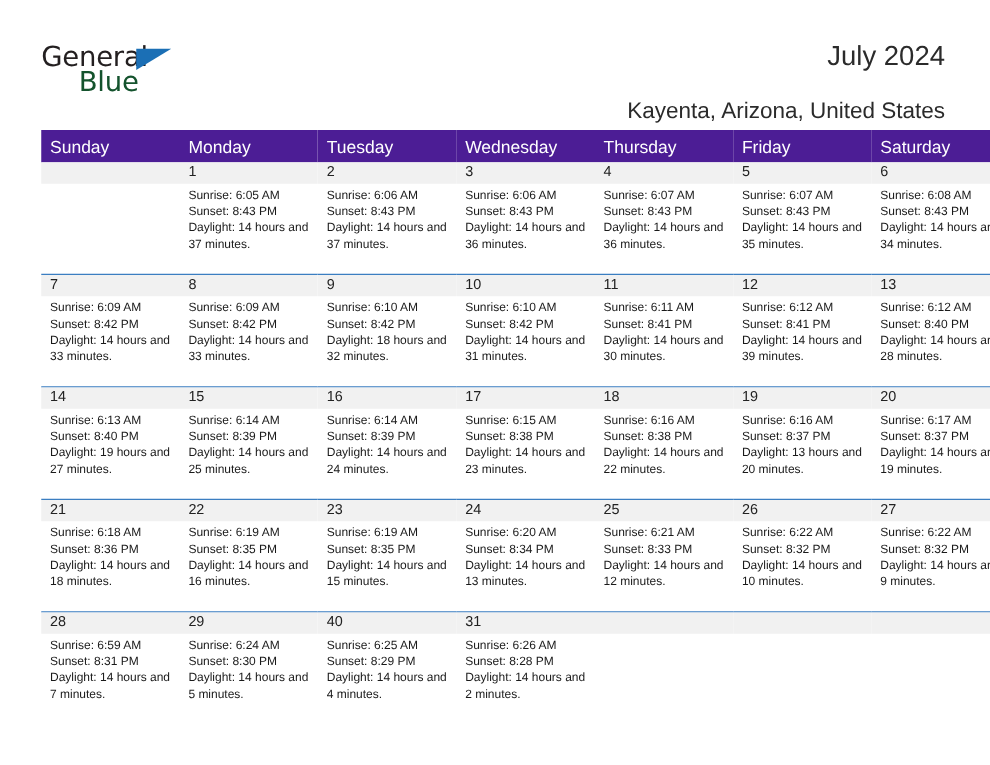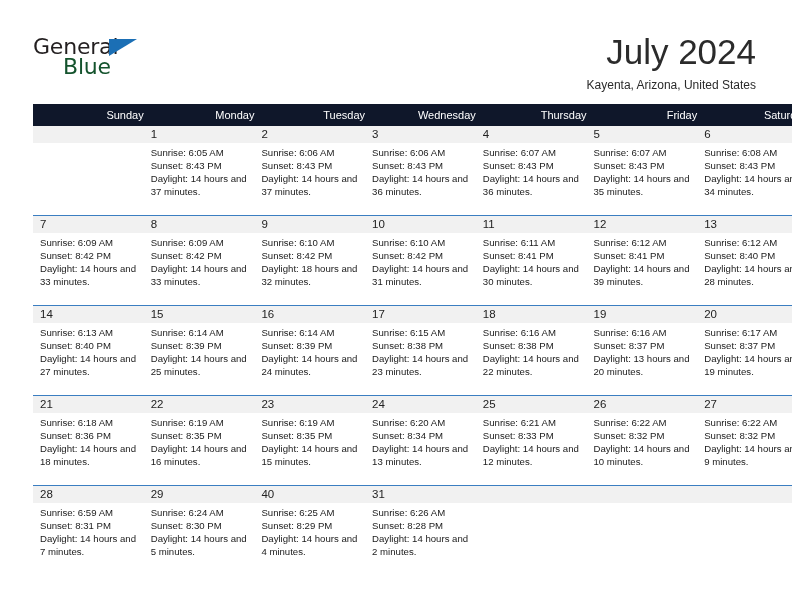--- a/index.html
+++ b/index.html
@@ -60,51 +60,51 @@
     top: 20px;
     font-size: 22px;
     letter-spacing: -0.2px;
     color: #14532d;
     font-family: "DejaVu Sans", sans-serif;
   }
   .title {
     position: absolute;
     right: 36px;
     top: 32px;
-    font-size: 35px;
+    font-size: 22px;
     color: #2b2b2b;
     font-weight: normal;
     text-align: right;
     white-space: nowrap;
   }
   .subtitle {
     position: absolute;
     right: 36px;
     top: 78px;
-    font-size: 12px;
+    font-size: 18px;
     color: #2b2b2b;
     text-align: center;
     white-space: nowrap;
   }
 
   
   .calendar {
     position: absolute;
     left: 33px;
     top: 104px;
     width: 726px;
     border-collapse: collapse;
     table-layout: fixed;
   }
   .calendar th {
-    background: #0f172a;
+    background: #4c1d95;
     color: #ffffff;
-    font-size: 11px;
+    font-size: 14px;
     font-weight: normal;
-    text-align: right;
+    text-align: left;
     padding: 5px 0 5px 7px;
     height: 11px;
     border: none;
     width: 103.71px;
   }
   .week-row td {
     vertical-align: top;
     padding: 0;
     border: none;
     border-top: 1px solid #3b7ec1;
@@ -310,21 +310,21 @@
             </div>
           </td>
         </tr>
         <tr class="week-row">
           <td>
             <div class="cell-inner">
               <div class="daynum-band">14</div>
               <div class="detail">
                 <div>Sunrise: 6:13 AM</div>
                 <div>Sunset: 8:40 PM</div>
-                <div class="daylight-line">Daylight: 14 hours and 27 minutes.</div>
+                <div class="daylight-line">Daylight: 19 hours and 27 minutes.</div>
               </div>
             </div>
           </td>
           <td>
             <div class="cell-inner">
               <div class="daynum-band">15</div>
               <div class="detail">
                 <div>Sunrise: 6:14 AM</div>
                 <div>Sunset: 8:39 PM</div>
                 <div class="daylight-line">Daylight: 14 hours and 25 minutes.</div>

